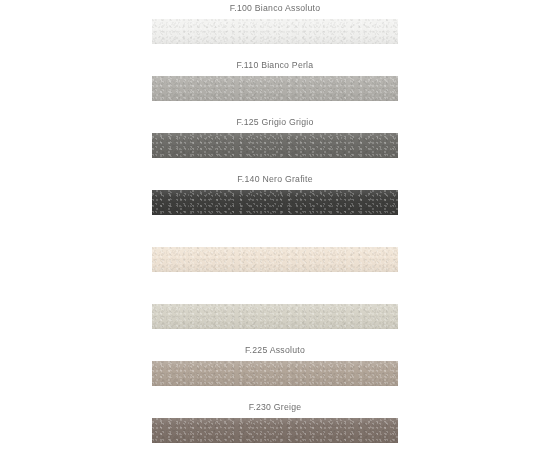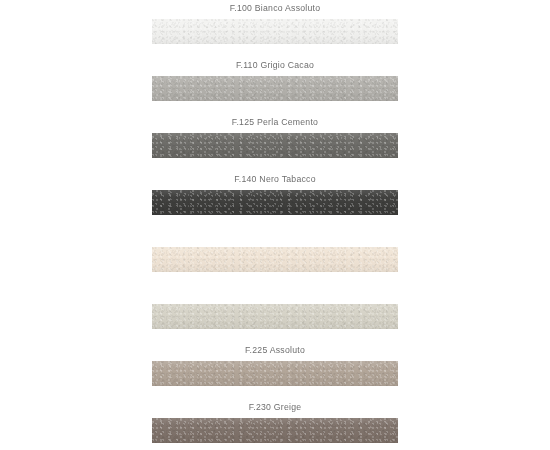--- a/index.html
+++ b/index.html
@@ -112,37 +112,37 @@
   <div class="swatch-list" id="swatch-list">
       <div class="swatch-entry">
         <div class="swatch-label">F.100 Bianco Assoluto</div>
         <div class="swatch-bar" style="background-color: rgb(242, 242, 240);">
           <span class="grain"></span>
           <span class="grain-light"></span>
           <span class="sheen"></span>
         </div>
       </div>
       <div class="swatch-entry">
-        <div class="swatch-label">F.110 Grigio Cacao</div>
+        <div class="swatch-label">F.110 Bianco Perla</div>
         <div class="swatch-bar" style="background-color: rgb(178, 176, 171);">
           <span class="grain"></span>
           <span class="grain-light"></span>
           <span class="sheen"></span>
         </div>
       </div>
       <div class="swatch-entry">
-        <div class="swatch-label">F.125 Perla Cemento</div>
+        <div class="swatch-label">F.125 Grigio Grigio</div>
         <div class="swatch-bar" style="background-color: rgb(107, 106, 102);">
           <span class="grain"></span>
           <span class="grain-light"></span>
           <span class="sheen"></span>
         </div>
       </div>
       <div class="swatch-entry">
-        <div class="swatch-label">F.140 Nero Tabacco</div>
+        <div class="swatch-label">F.140 Nero Grafite</div>
         <div class="swatch-bar" style="background-color: rgb(60, 60, 58);">
           <span class="grain"></span>
           <span class="grain-light"></span>
           <span class="sheen"></span>
         </div>
       </div>
       <div class="swatch-entry">
         <div class="swatch-bar" style="background-color: rgb(240, 228, 213);">
           <span class="grain"></span>
           <span class="grain-light"></span>

